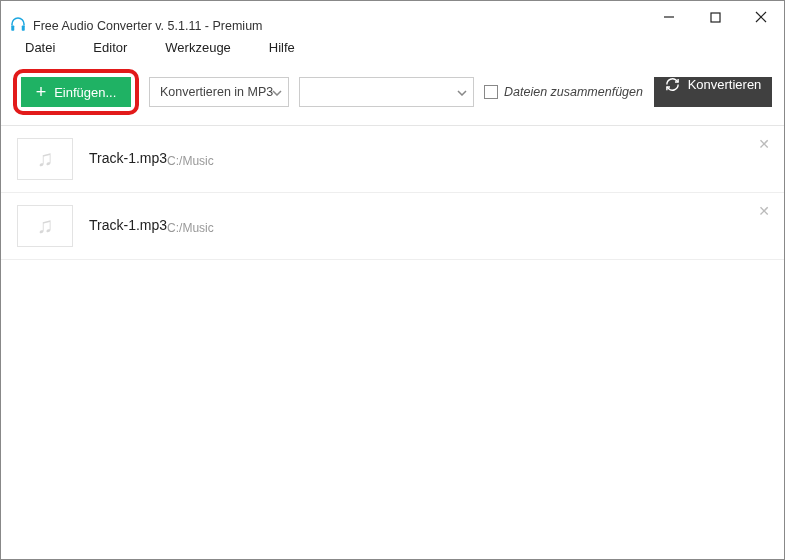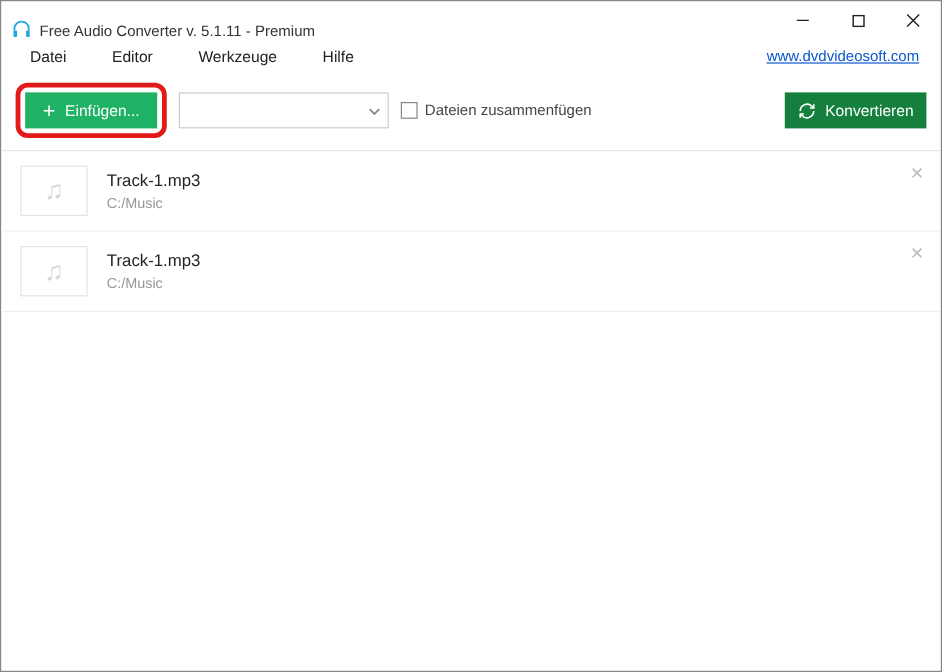--- a/index.html
+++ b/index.html
@@ -119,36 +119,37 @@
     color: #888;
   }
 
   .checkbox-wrap {
     display: flex;
     align-items: center;
     gap: 6px;
     font-size: 12.5px;
     color: #444;
     white-space: nowrap;
+    font-style: italic;
   }
   .checkbox-box {
     width: 14px;
     height: 14px;
     border: 1px solid #888;
     background: #fff;
   }
 
   .btn-convert {
     margin-left: auto;
-    background: #15803d;
+    background: #404040;
     color: #fff;
     height: 30px;
     width: 118px;
     display: flex;
-    align-items: center;
+    align-items: flex-start;
     justify-content: center;
     gap: 8px;
     font-size: 13px;
     cursor: pointer;
   }
   .btn-convert .refresh { display:inline-flex; }
 
   
   .tracklist { }
   .track-row {
@@ -163,21 +164,21 @@
     height: 42px;
     border: 1px solid #e3e3e3;
     background: #fff;
     display: flex;
     align-items: center;
     justify-content: center;
     margin-right: 16px;
     color: #d8d8d8;
     font-size: 22px;
   }
-  .track-info { display: flex; flex-direction: column; }
+  .track-info { display: flex; flex-direction: row; }
   .track-name { font-size: 14px; color: #222; }
   .track-path { font-size: 12px; color: #999; margin-top: 4px; }
   .track-remove {
     position: absolute;
     right: 14px;
     top: 10px;
     color: #bbb;
     font-size: 14px;
     cursor: pointer;
   }
@@ -212,32 +213,39 @@
         </svg>
     </div>
   </div>
 </div>
 
 <div class="menubar">
   <span class="menu-item">Datei</span>
   <span class="menu-item">Editor</span>
   <span class="menu-item">Werkzeuge</span>
   <span class="menu-item">Hilfe</span>
-  <a class="menu-link">www.dvdvideosoft.com</a>
 </div>
 
 <div class="toolbar-wrap">
   <div class="toolbar">
     <span class="highlight-ring">
       <div class="btn-add">
         <span class="plus">+</span>
         <span>Einfügen...</span>
       </div>
     </span>
 
+    <div class="dropdown dd-format">
+      <span>Konvertieren in MP3</span>
+      <span class="chev">
+        <svg width="10" height="6">
+            <path d="M1 1 L5 5 L9 1" fill="none" stroke="#888" stroke-width="1.5"></path>
+          </svg>
+      </span>
+    </div>
 
     <div class="dropdown dd-quality">
       <span class="chev">
         <svg width="10" height="6">
             <path d="M1 1 L5 5 L9 1" fill="none" stroke="#888" stroke-width="1.5"></path>
           </svg>
       </span>
     </div>
 
     <label class="checkbox-wrap">

